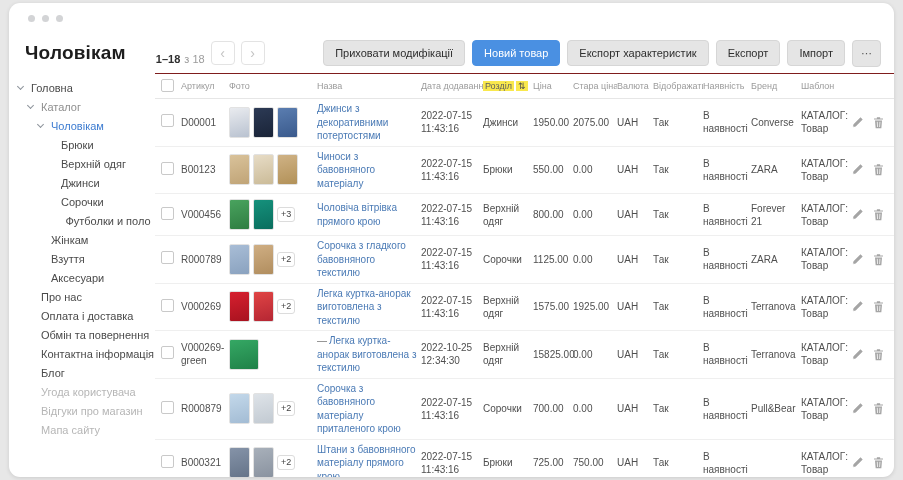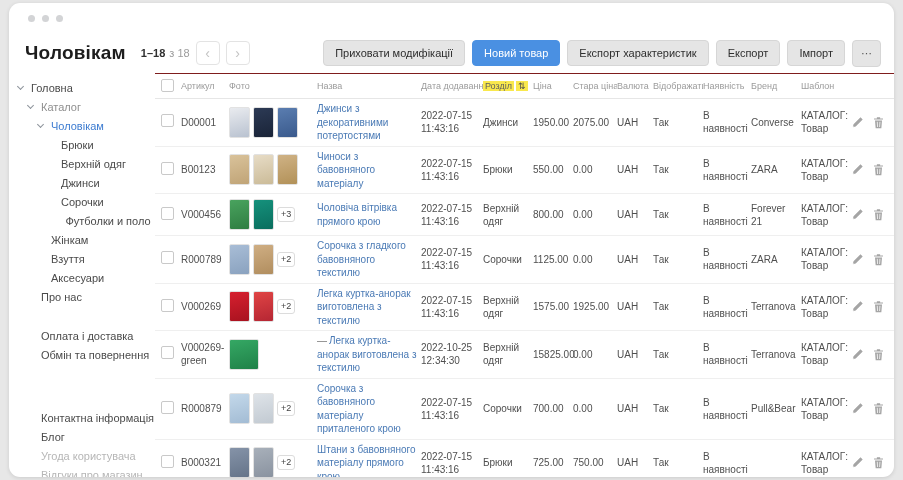--- a/index.html
+++ b/index.html
@@ -15,21 +15,21 @@
     background:#fff; border-radius:11px;
     box-shadow:0 1px 4px rgba(0,0,0,.12);
     overflow:hidden; display:flex; flex-direction:column;
   }
   
   .titlebar { height:30px; flex:none; display:flex; align-items:center; padding-left:19px; gap:7px; }
   .dot { width:7px; height:7px; border-radius:50%; background:#d3d4d6; }
   
   .toolbar { height:40px; flex:none; display:flex; align-items:center; padding:0 13px 0 16px; }
   .page-title { font-size:19px; font-weight:bold; color:#1d1d1d; margin:0; letter-spacing:.2px; }
-  .pagination { display:flex; align-items:center; margin-left:15px; font-size:11px; }
+  .pagination { display:flex; align-items:flex-end; margin-left:30px; font-size:11px; }
   .pag-range { color:#2f2f2f; font-weight:bold; }
   .pag-total { color:#9c9c9c; margin-left:4px; }
   .pg-btn { width:24px; height:24px; border:1px solid #e3e3e3; border-radius:4px; background:#fff;
     color:#c3c3c3; font-size:14px; line-height:20px; text-align:center; margin-left:6px; cursor:pointer; padding:0; }
   .actions { margin-left:auto; display:flex; gap:7px; align-items:center; }
   .btn { border:1px solid #d6d6d6; background:#e5e5e5; color:#2e2e2e; font-size:11px; padding:6px 11px;
     border-radius:4px; font-family:inherit; cursor:pointer; white-space:nowrap; }
   .btn.primary { background:#4a90e2; border-color:#4a90e2; color:#fff; }
   .btn.square { padding:6px 8px; color:#555; }
   
@@ -148,29 +148,29 @@
           <span>Взуття</span>
         </div>
         <div class="nav-item" style="padding-left: 20px;">
           <span class="caret-slot"></span>
           <span>Аксесуари</span>
         </div>
         <div class="nav-item" style="padding-left: 10px;">
           <span class="caret-slot"></span>
           <span>Про нас</span>
         </div>
-        <div class="nav-item" style="padding-left: 10px; margin-top: 20px;">
+        <div class="nav-item" style="padding-left: 10px;">
           <span class="caret-slot"></span>
           <span>Оплата і доставка</span>
         </div>
         <div class="nav-item" style="padding-left: 10px;">
           <span class="caret-slot"></span>
           <span>Обмін та повернення</span>
         </div>
-        <div class="nav-item" style="padding-left: 10px; margin-top: 44px;">
+        <div class="nav-item" style="padding-left: 10px;">
           <span class="caret-slot"></span>
           <span>Контактна інформація</span>
         </div>
         <div class="nav-item" style="padding-left: 10px;">
           <span class="caret-slot"></span>
           <span>Блог</span>
         </div>
         <div class="nav-item disabled" style="padding-left: 10px;">
           <span class="caret-slot"></span>
           <span>Угода користувача</span>

